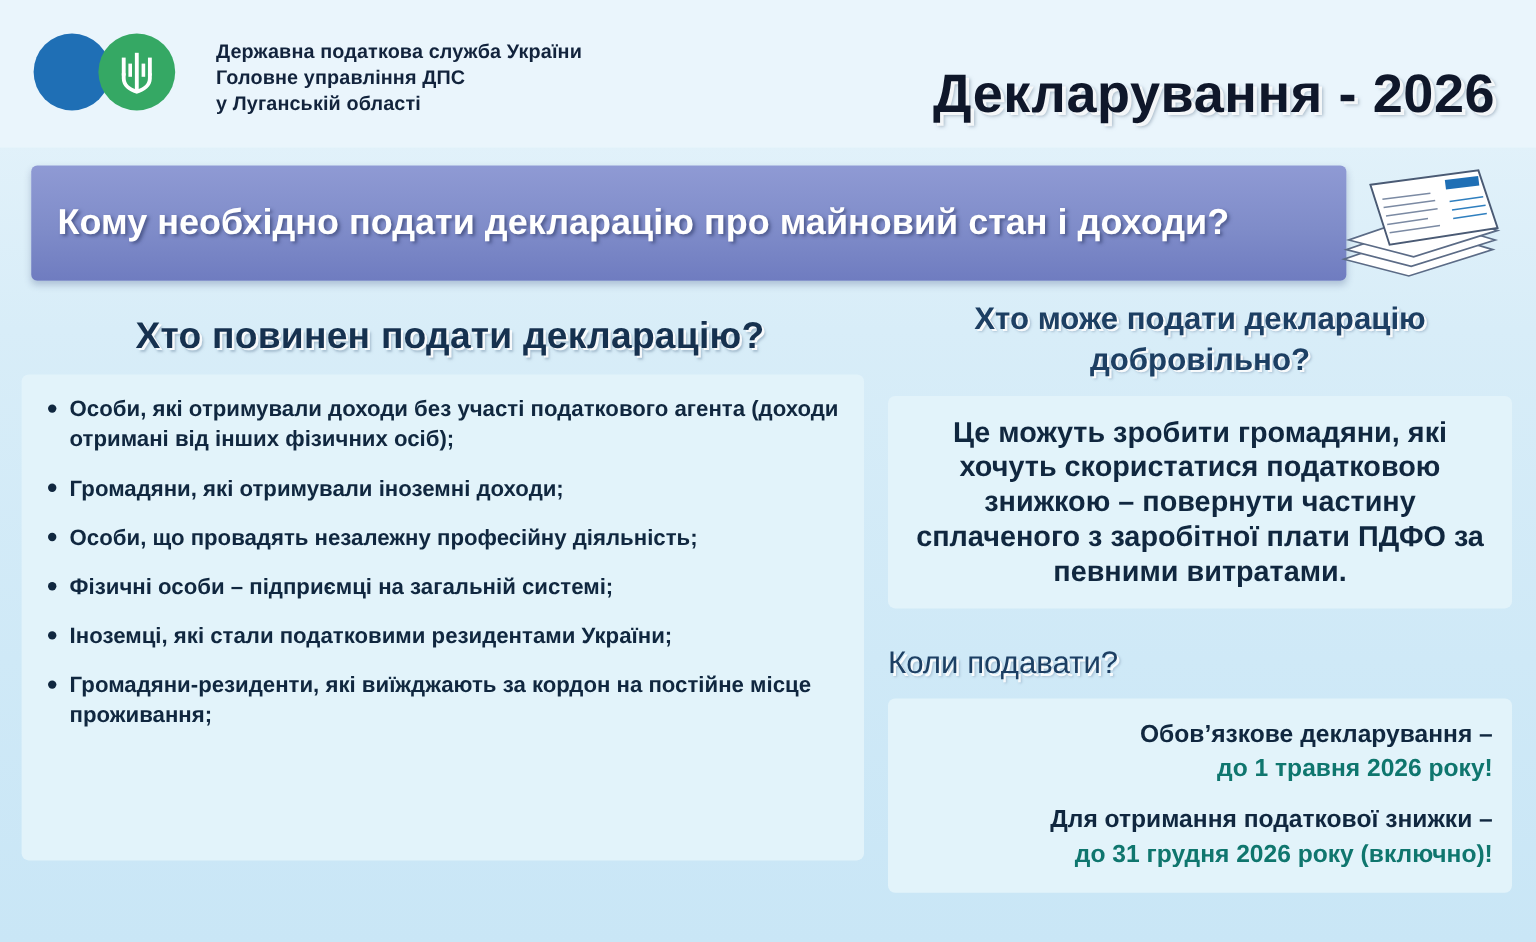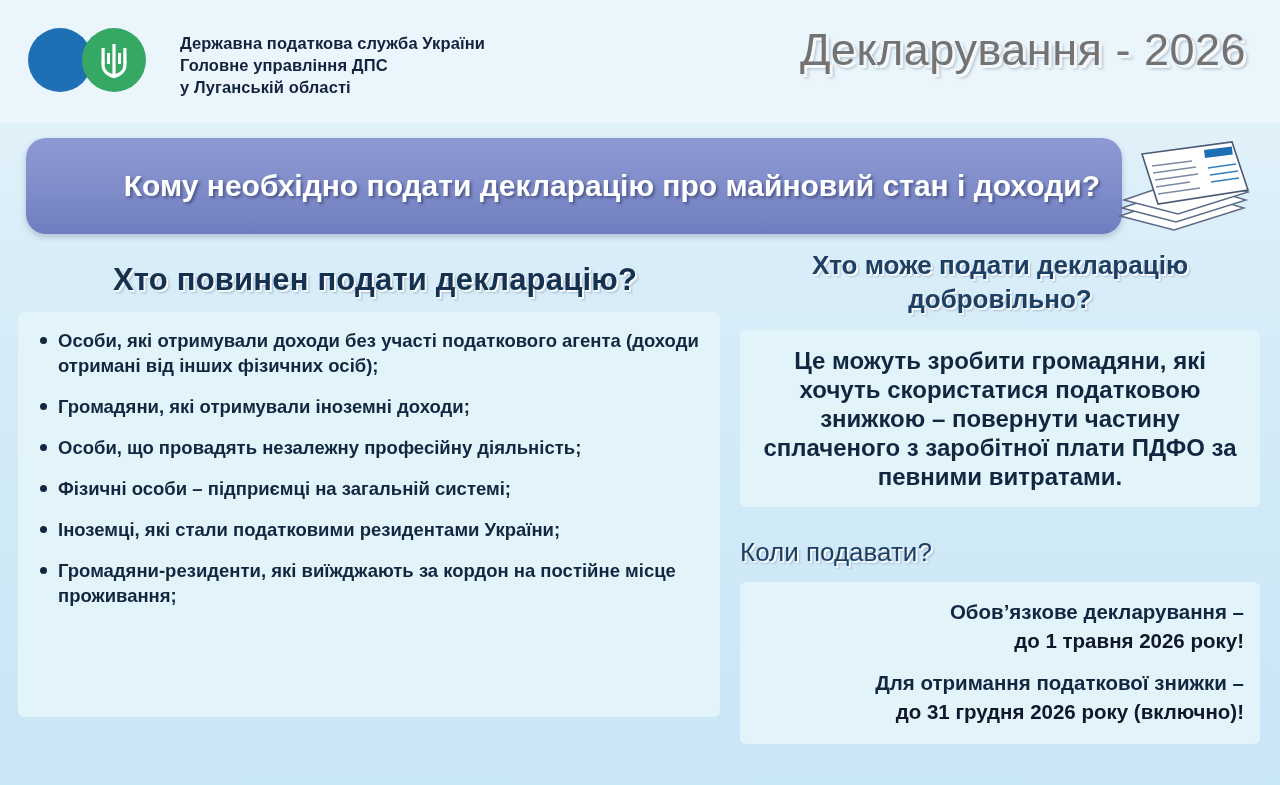--- a/index.html
+++ b/index.html
@@ -64,41 +64,41 @@
     color: #12233c;
     font-weight: bold;
     font-size: 16.5px;
     line-height: 22px;
     letter-spacing: 0.1px;
   }
   .org-lines div { white-space: nowrap; }
 
   .poster-title {
     position: absolute;
-    right: 34px; top: 24px;
+    right: 34px; top: 52px;
     font-size: 45px;
-    font-weight: normal;
-    color: #737373;
+    font-weight: bold;
+    color: #0f172a;
     letter-spacing: 0.5px;
     text-shadow: 3px 3px 0 rgba(255,255,255,0.85), 4px 4px 3px rgba(120,140,160,0.55);
     white-space: nowrap;
   }
 
   
   .banner {
     position: absolute;
     left: 26px; top: 138px;
     width: 1096px;
     height: 96px;
-    border-radius: 20px;
+    border-radius: 5px;
     background: linear-gradient(180deg, #8f9ad4 0%, #7f8cc9 55%, #6f7cc0 100%);
     box-shadow: 0 3px 6px rgba(40,60,110,0.25);
     display: flex;
     align-items: center;
-    justify-content: flex-end;
+    justify-content: flex-start;
     padding: 0 22px;
     box-sizing: border-box;
   }
   .banner-text {
     color: #ffffff;
     font-size: 30px;
     font-weight: bold;
     text-align: center;
     line-height: 38px;
     text-shadow: 2px 2px 3px rgba(35,45,90,0.55);
@@ -206,21 +206,21 @@
   .date-block:last-child { margin-bottom: 0; }
   .date-label {
     font-size: 20.5px;
     font-weight: bold;
     color: #10273f;
     line-height: 28px;
   }
   .date-value {
     font-size: 20.5px;
     font-weight: bold;
-    color: #0f172a;
+    color: #0f766e;
     line-height: 29px;
   }
 </style>
 </head>
 <body>
 
 <div class="poster">
 
   <div class="header">
 

